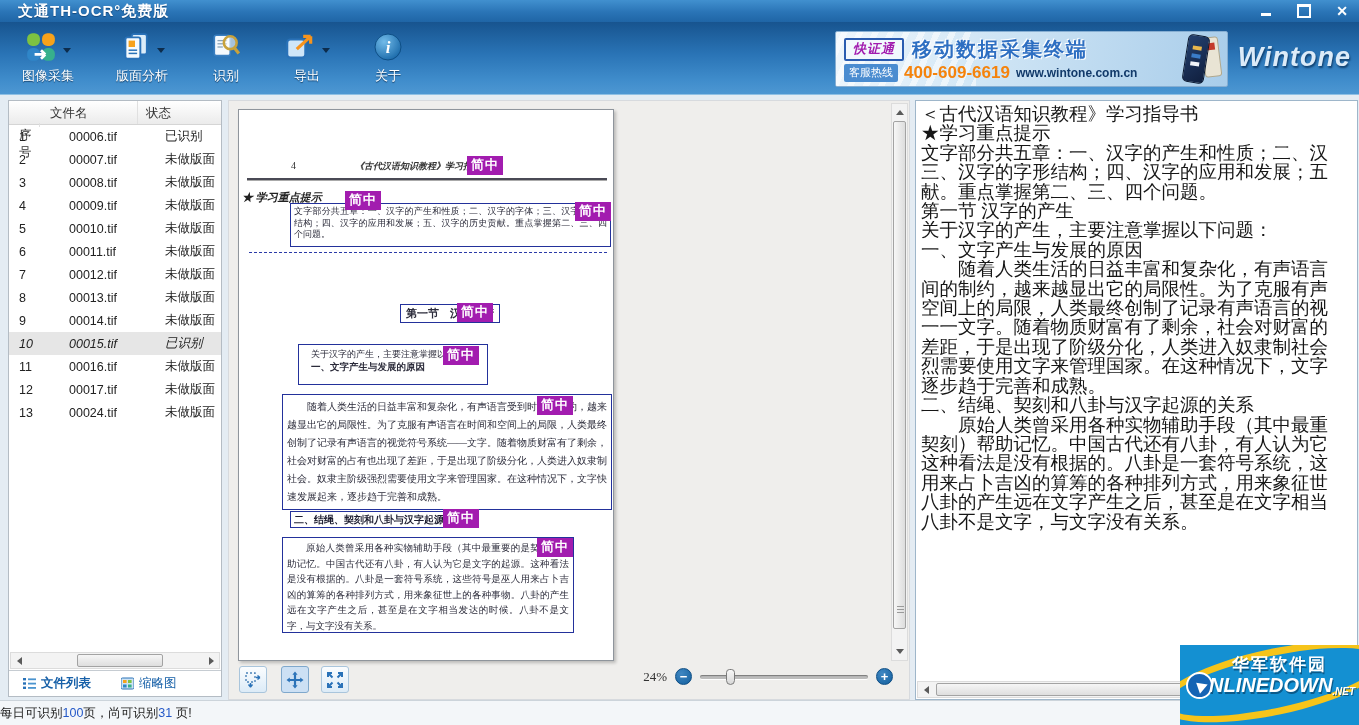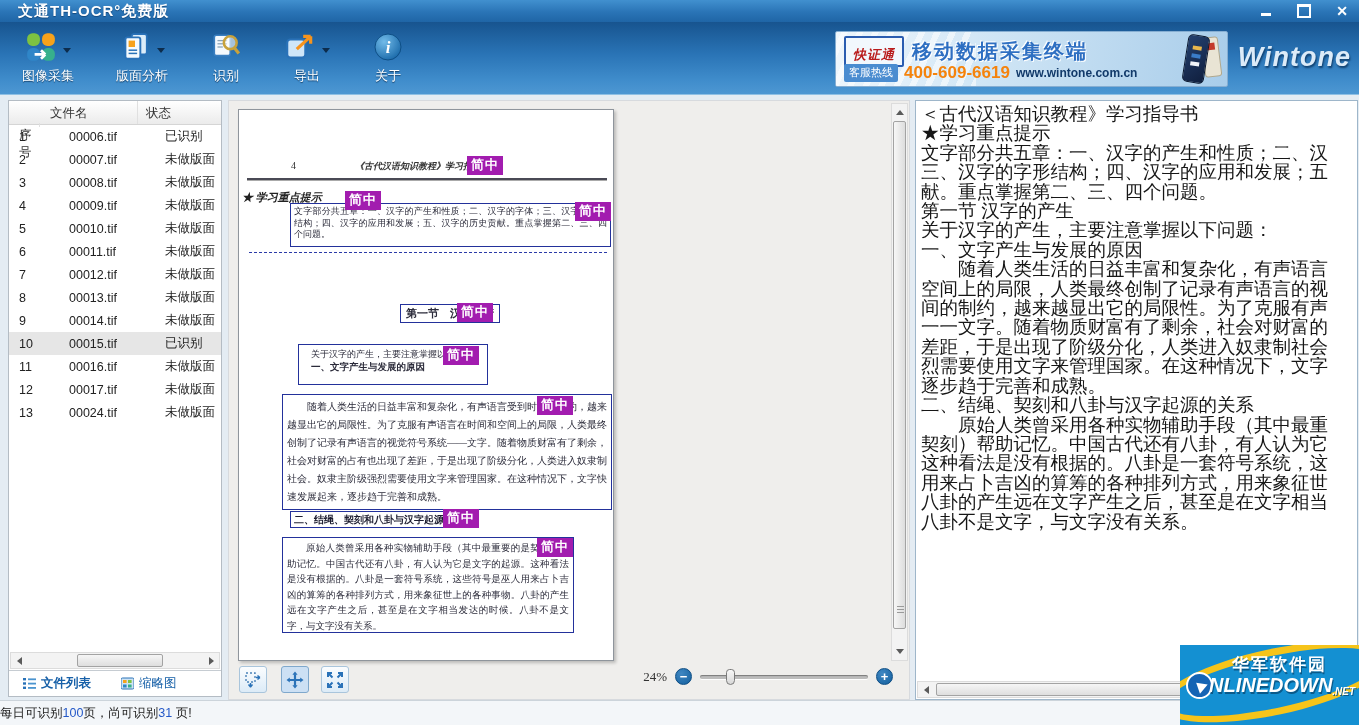--- a/index.html
+++ b/index.html
@@ -29,22 +29,22 @@
   .caret { width:0; height:0; border-left:4px solid transparent; border-right:4px solid transparent; border-top:5px solid #0d2c4c; margin-top:6px; }
   .tb-label { color:#fff; font-size:13px; text-shadow:0 1px 1px #123e68; }
 
   
   .banner { position:absolute; left:835px; top:9px; width:393px; height:56px;
     background:linear-gradient(100deg,#eef6fc 0%,#cfe5f5 40%,#a9cdea 100%);
     border:1px solid #86aed2; border-radius:2px; overflow:hidden; }
   .banner::before { content:""; position:absolute; left:-10px; top:0; width:150px; height:100%;
     background:repeating-linear-gradient(115deg, rgba(255,255,255,.55) 0 6px, rgba(255,255,255,0) 6px 14px); }
   .banner-row1 { position:absolute; left:8px; top:4px; display:flex; align-items:center; gap:8px; }
-  .brand-box { border:2px solid #2a5cb0; border-radius:2px; color:#b91c1c; background:#f2f8fd;
-    font-weight:bold; font-style:italic; font-size:13px; padding:8px 7px 1px; letter-spacing:1px; white-space:nowrap; }
+  .brand-box { border:2px solid #2a5cb0; border-radius:2px; color:#a21caf; background:#f2f8fd;
+    font-weight:bold; font-style:italic; font-size:13px; padding:0 7px 1px; letter-spacing:1px; white-space:nowrap; }
   .banner-headline { font-size:20px; font-weight:bold; color:#2e6fc2; letter-spacing:2px; white-space:nowrap;
     text-shadow:1px 1px 0 #fff,-1px -1px 0 #fff; }
   .banner-row2 { position:absolute; left:8px; top:31px; display:flex; align-items:center; gap:6px; }
   .hotline-chip { background:#4a8cd0; color:#fff; font-size:11px; padding:1px 5px 2px; border-radius:2px; white-space:nowrap; }
   .phone { color:#f5830c; font-weight:bold; font-size:17px; white-space:nowrap; }
   .website { color:#123a6a; font-weight:bold; font-size:12px; white-space:nowrap; }
   .device { position:absolute; right:6px; top:3px; width:60px; height:50px; }
   .dev-phone { position:absolute; left:24px; top:0; width:22px; height:48px; background:linear-gradient(135deg,#24406e,#101f3e);
     border-radius:5px; transform:rotate(9deg); border:1px solid #0a1830; }
   .dev-phone i { position:absolute; left:5px; width:9px; height:4px; display:block; }
@@ -56,21 +56,21 @@
   .dev-scan i { position:absolute; left:3px; top:5px; width:9px; height:7px; background:#c43a2a; display:block; }
   .wintone-logo { position:absolute; right:8px; top:20px; font-size:27px; font-weight:bold; font-style:italic;
     color:#dcebf8; letter-spacing:1px; text-shadow:1px 2px 2px #10406f; }
 
   
   .left-panel { position:absolute; left:8px; top:100px; width:214px; height:597px; background:#fff; border:1px solid #b4bcc4; }
   .list-header { height:24px; display:flex; background:linear-gradient(#ffffff,#ebebeb); border-bottom:1px solid #d5d5d5; }
   .hc { font-size:12.5px; color:#333; padding-top:4px; border-right:1px solid #e0e0e0; }
   .hc0 { width:31px; padding-left:10px;margin-top:22px; } .hc1 { width:98px; padding-left:10px; } .hc2 { flex:1; padding-left:8px; border-right:none; }
   .frow { height:23px; display:flex; align-items:center; font-size:12.5px; color:#222; }
-  .frow.sel { background:#e6e6e6; }
+  .frow.sel { background:#e6e6e6;font-style:italic; }
   .fc0 { width:50px; padding-left:10px; } .fc1 { width:98px; padding-left:10px; } .fc2 { flex:1; padding-left:8px; }
 
   
   .hscroll { position:absolute; height:17px; background:#f3f3f3; border:1px solid #dcdcdc; }
   .sb-arrow { position:absolute; top:0; width:16px; height:15px; display:flex; align-items:center; justify-content:center; }
   .tri-l { width:0;height:0;border-top:4px solid transparent;border-bottom:4px solid transparent;border-right:5px solid #5a5a5a; }
   .tri-r { width:0;height:0;border-top:4px solid transparent;border-bottom:4px solid transparent;border-left:5px solid #5a5a5a; }
   .tri-u { width:0;height:0;border-left:4px solid transparent;border-right:4px solid transparent;border-bottom:5px solid #5a5a5a; }
   .tri-d { width:0;height:0;border-left:4px solid transparent;border-right:4px solid transparent;border-top:5px solid #5a5a5a; }
   .hthumb { position:absolute; top:1px; height:13px; background:linear-gradient(#f6f6f6,#dedede); border:1px solid #a3a3a3; border-radius:2px; }
@@ -448,22 +448,22 @@
     <div class="ocr-text" id="ocr-lines">
         <div class="oline">＜古代汉语知识教程》学习指导书</div>
         <div class="oline">★学习重点提示</div>
         <div class="oline">文字部分共五章：一、汉字的产生和性质；二、汉</div>
         <div class="oline">三、汉字的字形结构；四、汉字的应用和发展；五</div>
         <div class="oline">献。重点掌握第二、三、四个问题。</div>
         <div class="oline">第一节 汉字的产生</div>
         <div class="oline">关于汉字的产生，主要注意掌握以下问题：</div>
         <div class="oline">一、文字产生与发展的原因</div>
         <div class="oline">　　随着人类生活的日益丰富和复杂化，有声语言</div>
+        <div class="oline">间的制约，越来越显出它的局限性。为了克服有声</div>
         <div class="oline">空间上的局限，人类最终创制了记录有声语言的视</div>
-        <div class="oline">间的制约，越来越显出它的局限性。为了克服有声</div>
         <div class="oline">一一文字。随着物质财富有了剩余，社会对财富的</div>
         <div class="oline">差距，于是出现了阶级分化，人类进入奴隶制社会</div>
         <div class="oline">烈需要使用文字来管理国家。在这种情况下，文字</div>
         <div class="oline">逐步趋于完善和成熟。</div>
         <div class="oline">二、结绳、契刻和八卦与汉字起源的关系</div>
         <div class="oline">　　原始人类曾采用各种实物辅助手段（其中最重</div>
         <div class="oline">契刻）帮助记忆。中国古代还有八卦，有人认为它</div>
         <div class="oline">这种看法是没有根据的。八卦是一套符号系统，这</div>
         <div class="oline">用来占卜吉凶的算筹的各种排列方式，用来象征世</div>
         <div class="oline">八卦的产生远在文字产生之后，甚至是在文字相当</div>

